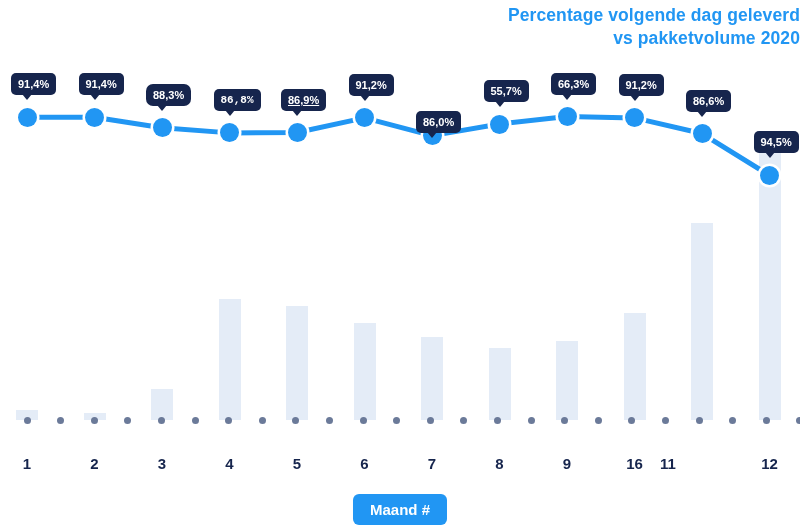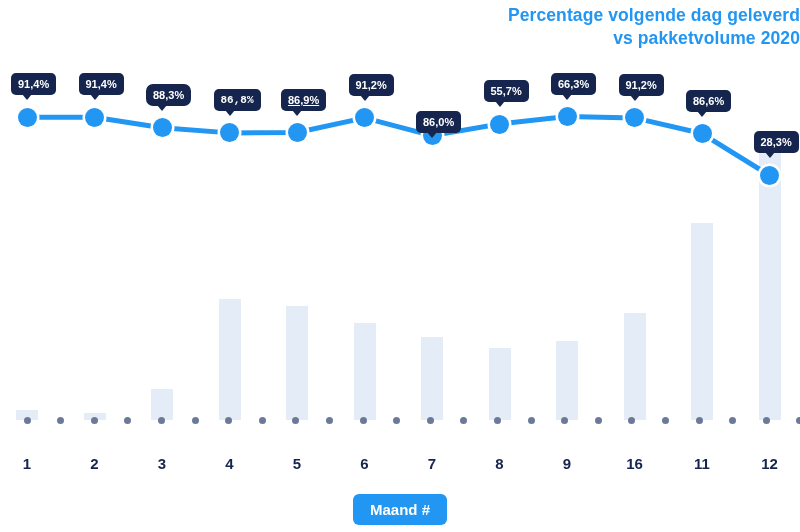--- a/index.html
+++ b/index.html
@@ -198,32 +198,32 @@
       <div class="callout" style="left: 78.5px; top: 73.24px;">91,4%</div>
       <div class="callout" style="left: 146px; top: 83.78px; border-radius: 7px;">88,3%</div>
       <div class="callout" style="left: 213.5px; top: 88.88px; font-family: Liberation Mono, monospace;">86,8%</div>
       <div class="callout" style="left: 281px; top: 88.54px; text-decoration: underline;">86,9%</div>
       <div class="callout" style="left: 348.5px; top: 73.92px;">91,2%</div>
       <div class="callout" style="left: 416px; top: 91.6px; margin-top: 19px;">86,0%</div>
       <div class="callout" style="left: 483.5px; top: 80.04px;">55,7%</div>
       <div class="callout" style="left: 551px; top: 72.56px;">66,3%</div>
       <div class="callout" style="left: 618.5px; top: 73.92px;">91,2%</div>
       <div class="callout" style="left: 686px; top: 89.56px;">86,6%</div>
-      <div class="callout" style="left: 753.5px; top: 131.38px;">28,3%</div>
+      <div class="callout" style="left: 753.5px; top: 131.38px;">94,5%</div>
     </div>
 </div>
 
 <div id="xticks-layer">
     <div class="xtick" style="left: 7px;">1</div>
     <div class="xtick" style="left: 74.5px;">2</div>
     <div class="xtick" style="left: 142px;">3</div>
     <div class="xtick" style="left: 209.5px;">4</div>
     <div class="xtick" style="left: 277px;">5</div>
     <div class="xtick" style="left: 344.5px;">6</div>
     <div class="xtick" style="left: 412px;">7</div>
     <div class="xtick" style="left: 479.5px;">8</div>
     <div class="xtick" style="left: 547px;">9</div>
     <div class="xtick" style="left: 614.5px;">16</div>
-    <div class="xtick" style="left: 682px;">11</div>
+    <div class="xtick" style="left: 648px;">11</div>
     <div class="xtick" style="left: 749.5px;">12</div>
   </div>
 
 <div id="xaxis-title">Maand #</div>
 
 </body></html>

